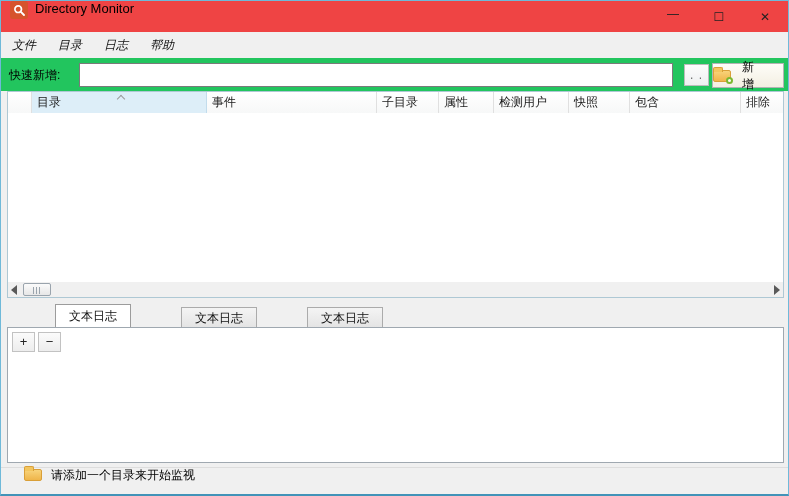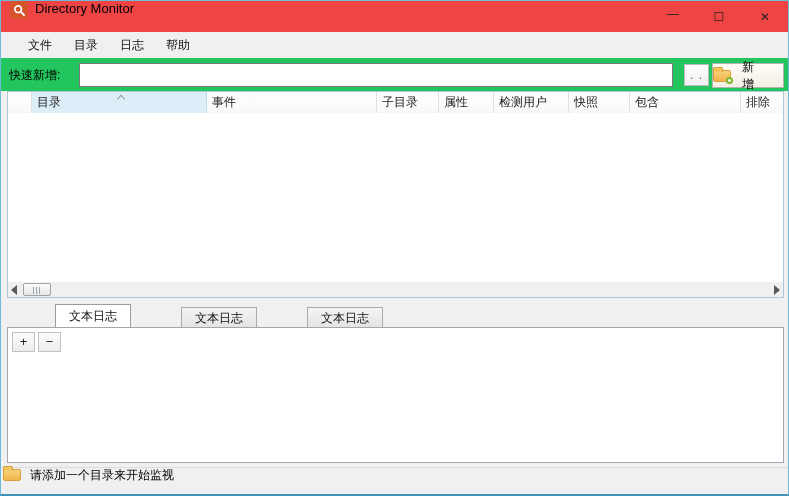--- a/index.html
+++ b/index.html
@@ -13,21 +13,21 @@
 
   
   .titlebar{ position:absolute; left:0; top:0; width:100%; height:45px; background:#ef4444; display:flex; align-items:flex-start; }
   .app-icon{ width:18px; height:18px; margin-left:9px; border-radius:3px; background:#d6532c; display:flex; align-items:center; justify-content:center; flex:0 0 auto; }
   .win-title{ margin-left:7px; font-size:13px; color:#000; }
   .caption-buttons{ position:absolute; right:0; top:0; height:31px; display:flex; }
   .cap-btn{ width:46px; height:31px; display:flex; align-items:center; justify-content:center; font-size:12px; color:#222; cursor:default; }
   .cap-btn.min span{ position:relative; top:-3px; }
 
   
-  .menubar{ position:absolute; left:0; top:31px; width:100%; height:26px; background:#f0f0f0; display:flex; align-items:center; padding-left:16px; }
+  .menubar{ position:absolute; left:0; top:31px; width:100%; height:26px; background:#f0f0f0; display:flex; align-items:center; padding-left:0;font-style:italic; }
   .menu-item{ padding:4px 11px; color:#111; }
 
   
   .quickadd{ position:absolute; left:0; top:57px; width:100%; height:33px; background:#22c55e; }
   .qa-label{ position:absolute; left:8px; top:9px; color:#000; }
   .qa-input{ position:absolute; left:78px; top:5px; width:594px; height:24px; border:1px solid #7a7a7a; background:#fff; padding:0 4px; font:inherit; outline:none; }
   .qa-browse{ position:absolute; left:683px; top:6px; width:25px; height:22px; border:1px solid #bcbcbc; background:linear-gradient(#fdfdfd,#eef0f1); font:inherit; color:#6a6a6a; letter-spacing:1px; line-height:10px; }
   .qa-add{ position:absolute; left:711px; top:5px; width:72px; height:25px; border:1px solid #b3b3b3; background:linear-gradient(#fefdf8,#f3efe2); font:inherit; display:flex; align-items:center; justify-content:flex-end; padding-right:27px; gap:9px; }
 
   
@@ -58,21 +58,21 @@
   .tab.active{ height:23px; line-height:22px; background:#ffffff; border:1px solid #9c9c9c; border-bottom:none; position:relative; z-index:2; }
 
   
   .logpanel{ position:absolute; left:6px; top:326px; width:777px; height:136px; background:#ffffff; border:1px solid #9fa8b0; }
   .zoom-btn{ position:absolute; top:4px; width:23px; height:20px; border:1px solid #c2c2c2; background:linear-gradient(#fbfbfb,#ededed); font:inherit; font-size:13px; color:#222; line-height:16px; }
   .zoom-btn.plus{ left:4px; }
   .zoom-btn.minus{ left:30px; }
   .log-content{ position:absolute; left:4px; top:28px; right:4px; bottom:4px; white-space:pre-wrap; }
 
   
-  .statusbar{ position:absolute; left:0; top:466px; width:100%; height:15px; background:#f0f0f0; border-top:1px solid #dddddd; display:flex; align-items:center; padding-left:2px; gap:9px; }
+  .statusbar{ position:absolute; left:0; top:466px; width:100%; height:15px; background:#f0f0f0; border-top:1px solid #dddddd; display:flex; align-items:center; padding-left:23px; gap:9px; }
   .status-text{ color:#000; }
 </style>
 </head>
 <body>
 
 <div class="window">
 
   <div class="titlebar">
     <span class="app-icon">
       <svg width="13" height="13" viewBox="0 0 13 13">

